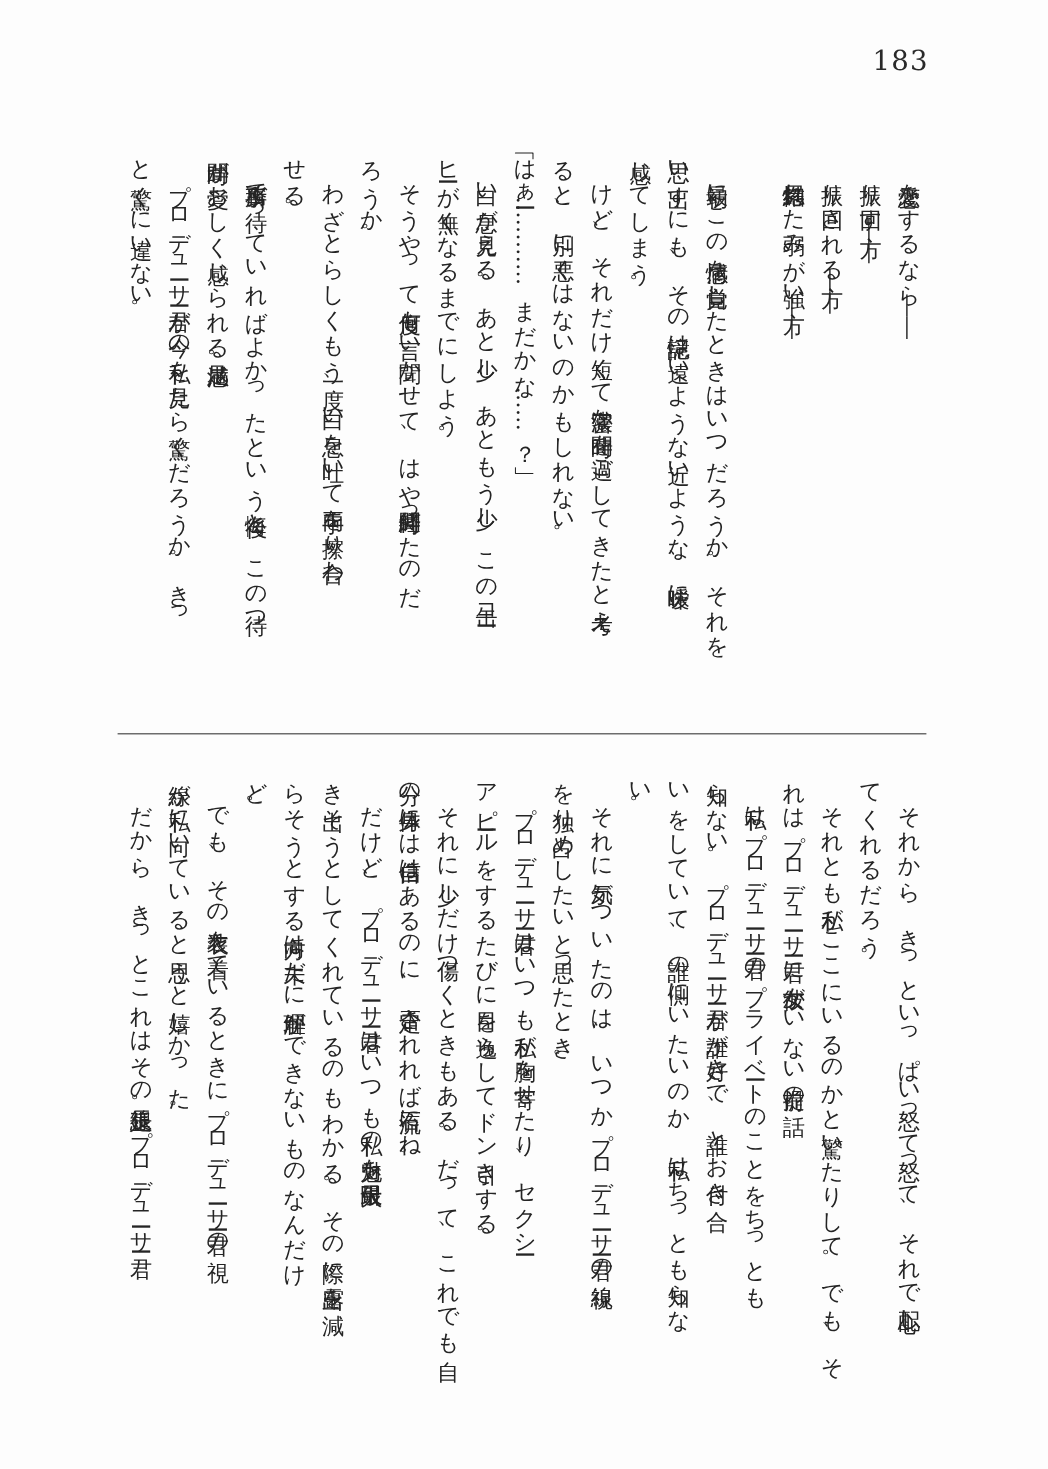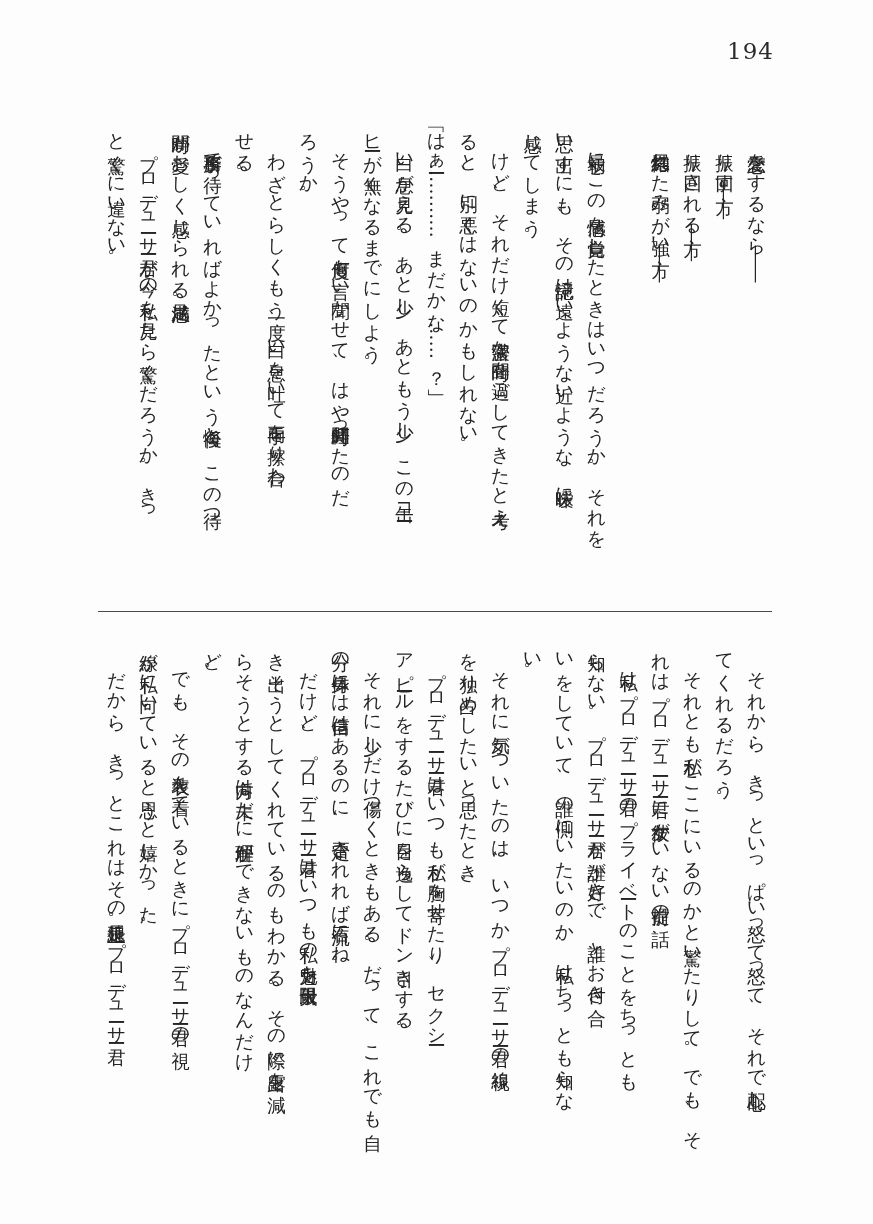--- a/index.html
+++ b/index.html
@@ -55,21 +55,21 @@
     height: 0;
     border: none;
     border-top: 1.6px solid #4a4a4a;
     margin: 0;
   }
 </style>
 </head>
 <body>
 
 <div class="page">
-  <div class="page-number">194</div>
+  <div class="page-number">183</div>
 
   <div class="text-block upper">
       <p class="indent">恋愛をするなら――</p>
       <p class="indent">振り回す方――</p>
       <p class="indent">振り回される方――</p>
       <p class="indent">結局惚れた弱みが強い方――</p>
       <p class="blank"></p>
       <p class="indent">最初にこの感情を自覚したときはいつだろうか。それを</p>
       <p>思い出すにも、その記憶は遠いような近いような、曖昧に</p>
       <p>感じてしまう。</p>

